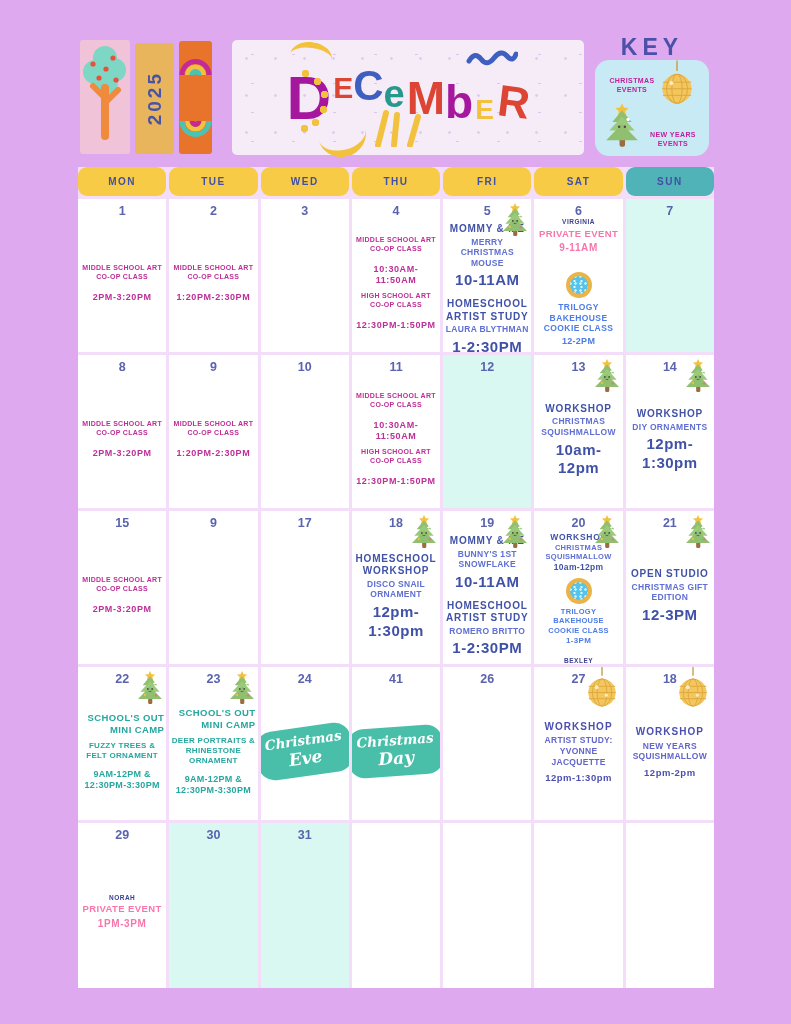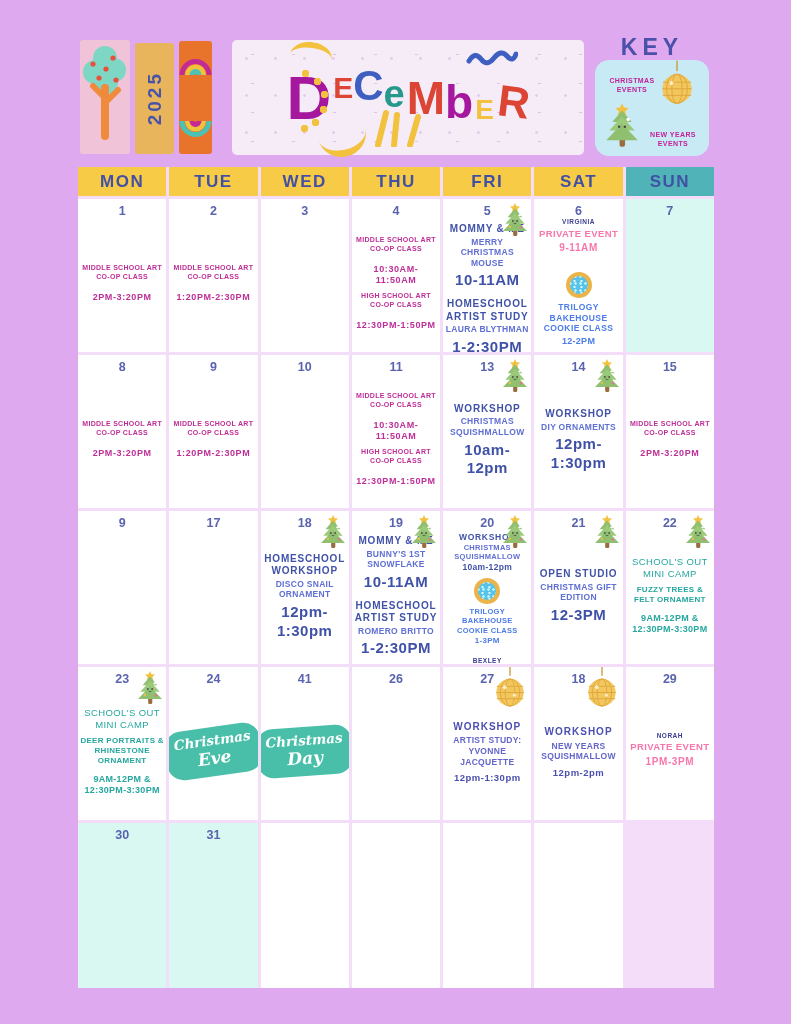--- a/index.html
+++ b/index.html
@@ -48,22 +48,22 @@
   .key-label{position:absolute;font-size:7px;font-weight:800;color:#C1219B;letter-spacing:.4px;text-align:center;line-height:1.3;}
   .key-label.l-christmas{left:6px;top:16px;width:62px;}
   .key-label.l-newyears{right:2px;bottom:8px;width:68px;}
   .key-tree{position:absolute;left:10px;bottom:4px;}
   .key-disco{position:absolute;right:16px;top:0px;}
 
   
   .grid{position:absolute;left:78px;top:167px;width:636px;background:#F3DDF8;
         display:grid;grid-template-columns:repeat(7,1fr);
         grid-template-rows:29px 153px 153px 153px 153px 165px;gap:3px;}
-  .wd{background:#F8CB46;color:#4250A3;font-weight:800;font-size:17px;letter-spacing:1.5px;
-      display:flex;align-items:center;justify-content:center;}
+  .wd{background:#F8CB46;color:#4250A3;font-weight:800;font-size:10px;letter-spacing:1.5px;
+      display:flex;align-items:center;justify-content:center;border-radius:9px;}
   .wd.sun{background:#4FB3B8;}
   .cell{background:#FFFFFF;position:relative;display:flex;flex-direction:column;overflow:hidden;}
   .cell.mint{background:#D9F8F1;}
   .dnum{height:15px;padding-top:5px;text-align:center;font-size:12.5px;font-weight:700;color:#5A63AE;}
   .evts{flex:1;display:flex;flex-direction:column;align-items:center;justify-content:center;
         text-align:center;padding:0 2px 4px;}
   .tree{position:absolute;top:3px;right:3px;line-height:0;}
   .disco{position:absolute;top:-1px;right:6px;line-height:0;}
 
   
@@ -76,21 +76,21 @@
   .ty {color:#3D418F;font-size:6.5px;font-weight:800;letter-spacing:.5px;margin:0;}
   .pkh{color:#F876AC;font-size:9.5px;font-weight:800;letter-spacing:.4px;margin:1px 0 0;}
   .pk {color:#F876AC;font-size:10px;font-weight:800;letter-spacing:.6px;margin:3px 0;}
   .bl {color:#4C7CE8;font-size:8.5px;font-weight:800;letter-spacing:.4px;margin:2px 0 1px;}
   .blt{color:#4C7CE8;font-size:9px;font-weight:800;margin:1px 0;}
   .hd2{color:#4052A8;font-size:8.5px;font-weight:800;letter-spacing:.7px;margin:2px 0 0;}
   .ds2{color:#5F6FD3;font-size:7.5px;font-weight:600;margin:0;}
   .tm2{color:#4052A8;font-size:8.5px;font-weight:800;margin:1px 0;}
   .bl2{color:#4C7CE8;font-size:7.5px;font-weight:800;margin:1px 0 0;}
   .blt2{color:#4C7CE8;font-size:8px;font-weight:800;margin:1px 0;}
-  .th {color:#25A79E;font-size:9.5px;font-weight:400;letter-spacing:.4px;margin:4px 0 3px;}
+  .th {color:#25A79E;font-size:9.5px;font-weight:700;letter-spacing:.4px;margin:4px 0 3px;text-align:right;}
   .td {color:#25A79E;font-size:8px;font-weight:700;margin:2px 0 4px;}
   .tt {color:#25A79E;font-size:9px;font-weight:800;margin:4px 0;}
   .hp {color:#4B4FB0;font-size:10px;font-weight:800;letter-spacing:1px;margin:5px 0 2px;}
   .dp {color:#6365CB;font-size:8.5px;font-weight:600;margin:0 0 2px;}
   .tp {color:#4B4FB0;font-size:9.5px;font-weight:800;letter-spacing:.5px;margin:3px 0;}
   .sp {height:10px;}
   .cookie{display:inline-block;width:18px;height:18px;border-radius:50%;background:#56C4EA;border:4px solid #EBB44A;margin:4px 0 2px;
     background-image:radial-gradient(#E8F7FD 1px,transparent 1.3px),radial-gradient(#BFEFFB 1px,transparent 1.3px);
     background-size:7px 6px,5px 7px;background-position:1px 2px,3px 4px;}
   .badge{background:#49BFAA;color:#fff;border-radius:16px;padding:7px 9px 9px;transform:rotate(-8deg);
@@ -293,20 +293,24 @@
       </div>
       <div class="cell">
         <div class="dnum">11</div>
         <div class="evts">
           <div class="l mg">MIDDLE SCHOOL ART CO-OP CLASS</div>
           <div class="l mgt">10:30AM-11:50AM</div>
           <div class="l mg">HIGH SCHOOL ART CO-OP CLASS</div>
           <div class="l mgt">12:30PM-1:50PM</div>
         </div>
       </div>
+      <div class="cell mint">
+        <div class="dnum">12</div>
+        <div class="evts"></div>
+      </div>
       <div class="cell">
         <div class="dnum">13</div>
         <span class="tree"><svg viewBox="0 0 28 38" width="26" height="35">
             <rect x="12" y="30" width="4.5" height="7" rx="1.5" fill="#9C6B3F"></rect>
             <polygon points="14,1 15.6,4.6 19.5,5 16.6,7.6 17.4,11.4 14,9.4 10.6,11.4 11.4,7.6 8.5,5 12.4,4.6" fill="#F2C23E"></polygon>
             <polygon points="14,7 22,16.5 6,16.5" fill="#8FBF6F"></polygon>
             <polygon points="14,12 24.5,23.5 3.5,23.5" fill="#9CCA7B"></polygon>
             <polygon points="14,18 27,31.5 1,31.5" fill="#8FBF6F"></polygon>
             <circle cx="11.6" cy="20.5" r="1" fill="#4a4a4a"></circle>
             <circle cx="16.4" cy="20.5" r="1" fill="#4a4a4a"></circle>

